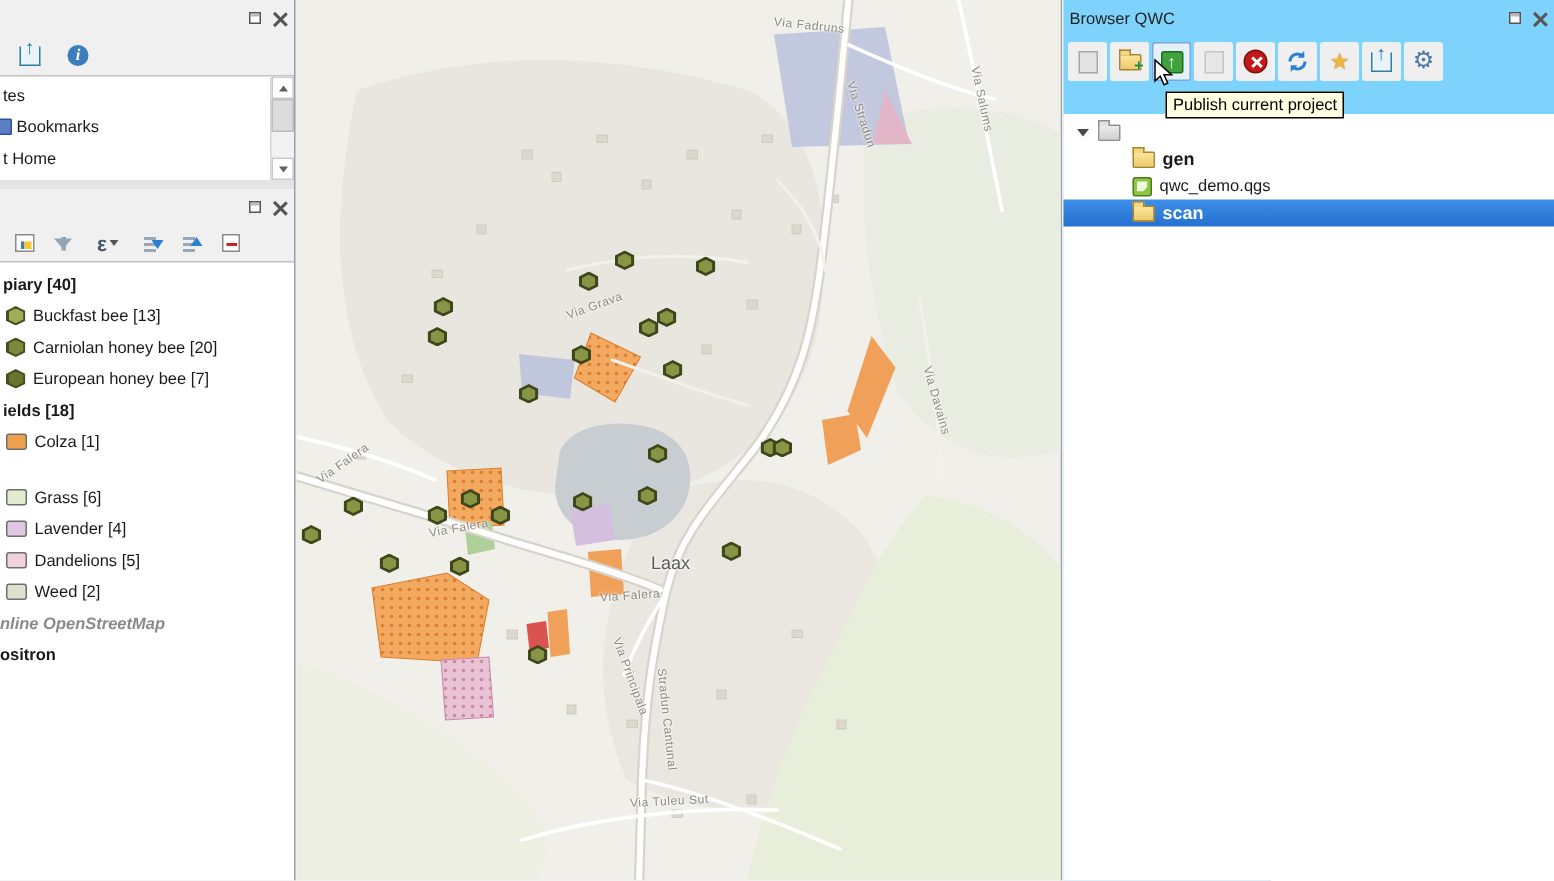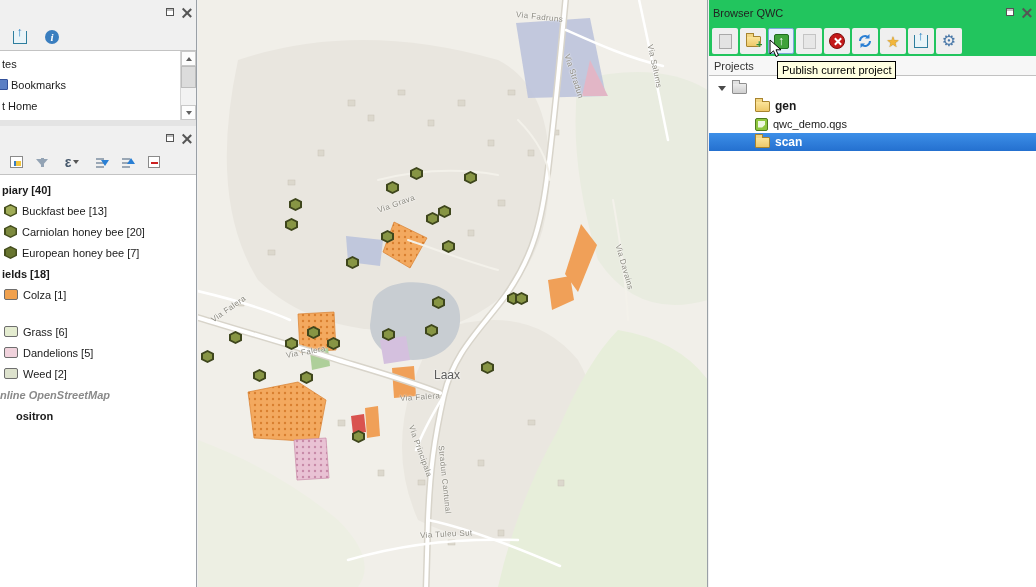--- a/index.html
+++ b/index.html
@@ -2,21 +2,21 @@
 <html><head>
 <meta charset="utf-8">
 <style>
   * { box-sizing: border-box; margin: 0; padding: 0; }
   html,body { width:1036px; height:587px; overflow:hidden; }
   body { font-family:"Liberation Sans", sans-serif; font-size:11px; background:#f0f0f0; color:#1a1a1a; position:relative; }
 
   
   .left-col { position:absolute; left:0; top:0; width:197px; height:587px; background:#f0f0f0; border-right:1px solid #9aa0a6; display:flex; flex-direction:column; }
   .map { position:absolute; left:198px; top:0; width:510px; height:587px; background:#f1efe9; overflow:hidden; border-right:1px solid #9aa0a6; }
-  .qwc { position:absolute; left:709px; top:0; width:327px; height:587px; background:#22c55e; }
+  .qwc { position:absolute; left:709px; top:0; width:327px; height:587px; background:#7dd3fc; }
 
   
   .panel-head { height:24px; position:relative; }
   .win-btns { position:absolute; right:3px; top:5px; display:flex; gap:4px; }
   .win-btn { width:13px; height:13px; display:flex; align-items:center; justify-content:center; color:#444; cursor:default; }
   .float-glyph { width:8px; height:8px; border:1px solid #555; background:#fff; box-shadow:inset 0 2px 0 #bbb; }
   .x-glyph { position:relative; width:9px; height:9px; }
   .x-glyph::before,.x-glyph::after { content:""; position:absolute; left:4px; top:0; width:1.5px; height:12px; background:#555; }
   .x-glyph::before { transform:rotate(45deg); } .x-glyph::after { transform:rotate(-45deg); }
 
@@ -218,31 +218,35 @@
         </div>
       <div class="lrow" style="padding-left:4px;text-align:center;">
           <span class="swatch" style="background-color: rgb(240, 161, 78);"></span>
           <span class="lbl">Colza [1]</span>
         </div>
       <div class="lrow" style="padding-left:4px;margin-top:16px;">
           <span class="swatch" style="background-color: rgb(228, 236, 208);"></span>
           <span class="lbl">Grass [6]</span>
         </div>
       <div class="lrow" style="padding-left:4px;">
+          <span class="swatch" style="background-color: rgb(224, 199, 226);"></span>
+          <span class="lbl">Lavender [4]</span>
+        </div>
+      <div class="lrow" style="padding-left:4px;">
           <span class="swatch" style="background-color: rgb(240, 210, 220);"></span>
           <span class="lbl">Dandelions [5]</span>
         </div>
       <div class="lrow" style="padding-left:4px;">
           <span class="swatch" style="background-color: rgb(221, 226, 205);"></span>
           <span class="lbl">Weed [2]</span>
         </div>
       <div class="lrow osm" style="padding-left:0;">
           <span class="lbl">nline OpenStreetMap</span>
         </div>
-      <div class="lrow bold" style="padding-left:16px;">
+      <div class="lrow bold" style="padding-left:0;">
           <span class="lbl">ositron</span>
         </div>
     </div>
   </section>
 </div>
 
 <div class="map">
   <svg width="510" height="587" viewBox="0 0 510 587">
     <defs>
       <pattern id="odots" width="6" height="6" patternUnits="userSpaceOnUse">
@@ -410,23 +414,20 @@
         <span class="star-ic">★</span>
       </button>
     <button class="qbtn">
         <span class="box-arrow"></span>
       </button>
     <button class="qbtn">
         <span class="gear-ic">⚙</span>
       </button>
   </div>
 
-  <div class="projects-head">
-    <span>Projects</span>
-  </div>
 
   <div class="qwc-tree">
     <div class="trow root">
       <span class="exp-dn"></span>
       <span class="folder gray"></span>
     </div>
     <div class="trow child b">
       <span class="folder"></span>
       <span class="tl">gen</span>
     </div>

